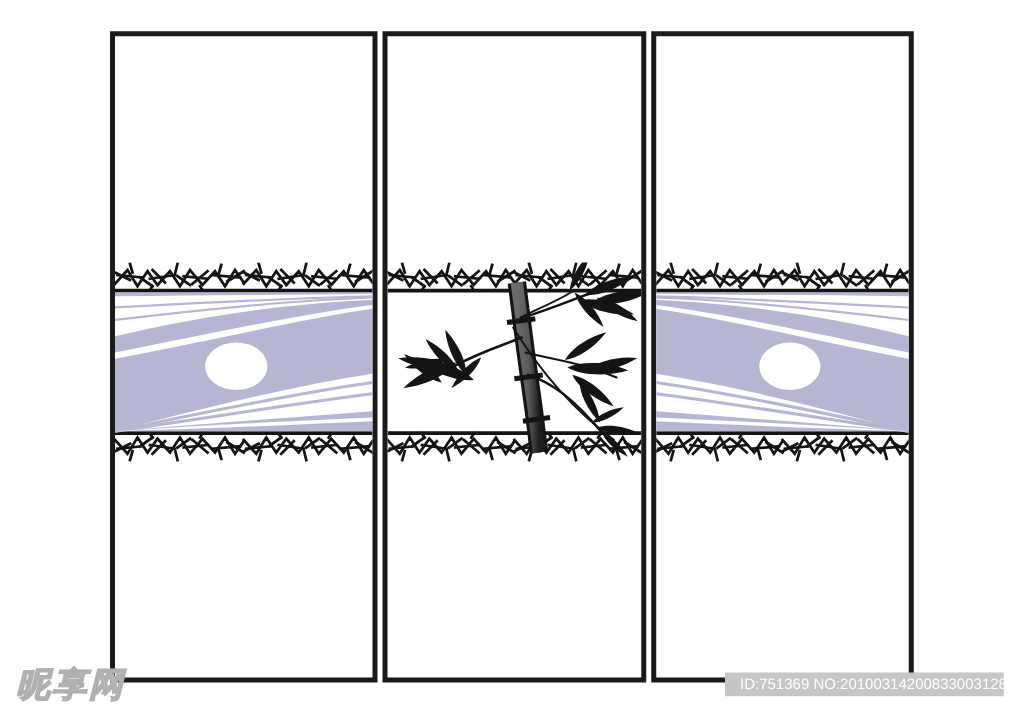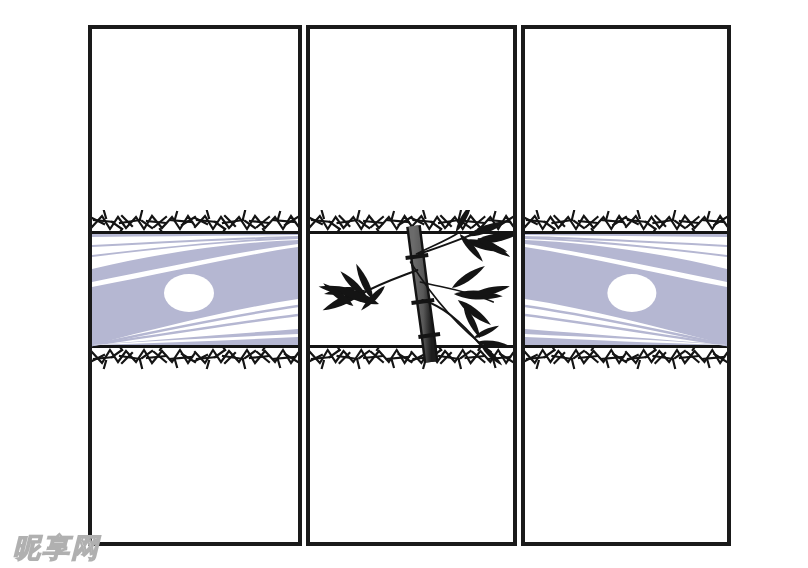--- a/index.html
+++ b/index.html
@@ -138,14 +138,17 @@
   <svg class="band band-right" viewBox="0 0 206 160" preserveAspectRatio="none">
     <use href="#strips"></use>
     <g transform="translate(0,24)">
       <use href="#rayBand" transform="translate(206,0) scale(-1,1)"></use>
     </g>
   </svg>
 
   <div class="wm-site">
     <span class="wm-logo">昵享网</span>
   </div>
+  <div class="wm-id">
+    <span>ID:751369 NO:20100314200833003128</span>
+  </div>
 
 </div>
 
 </body></html>

